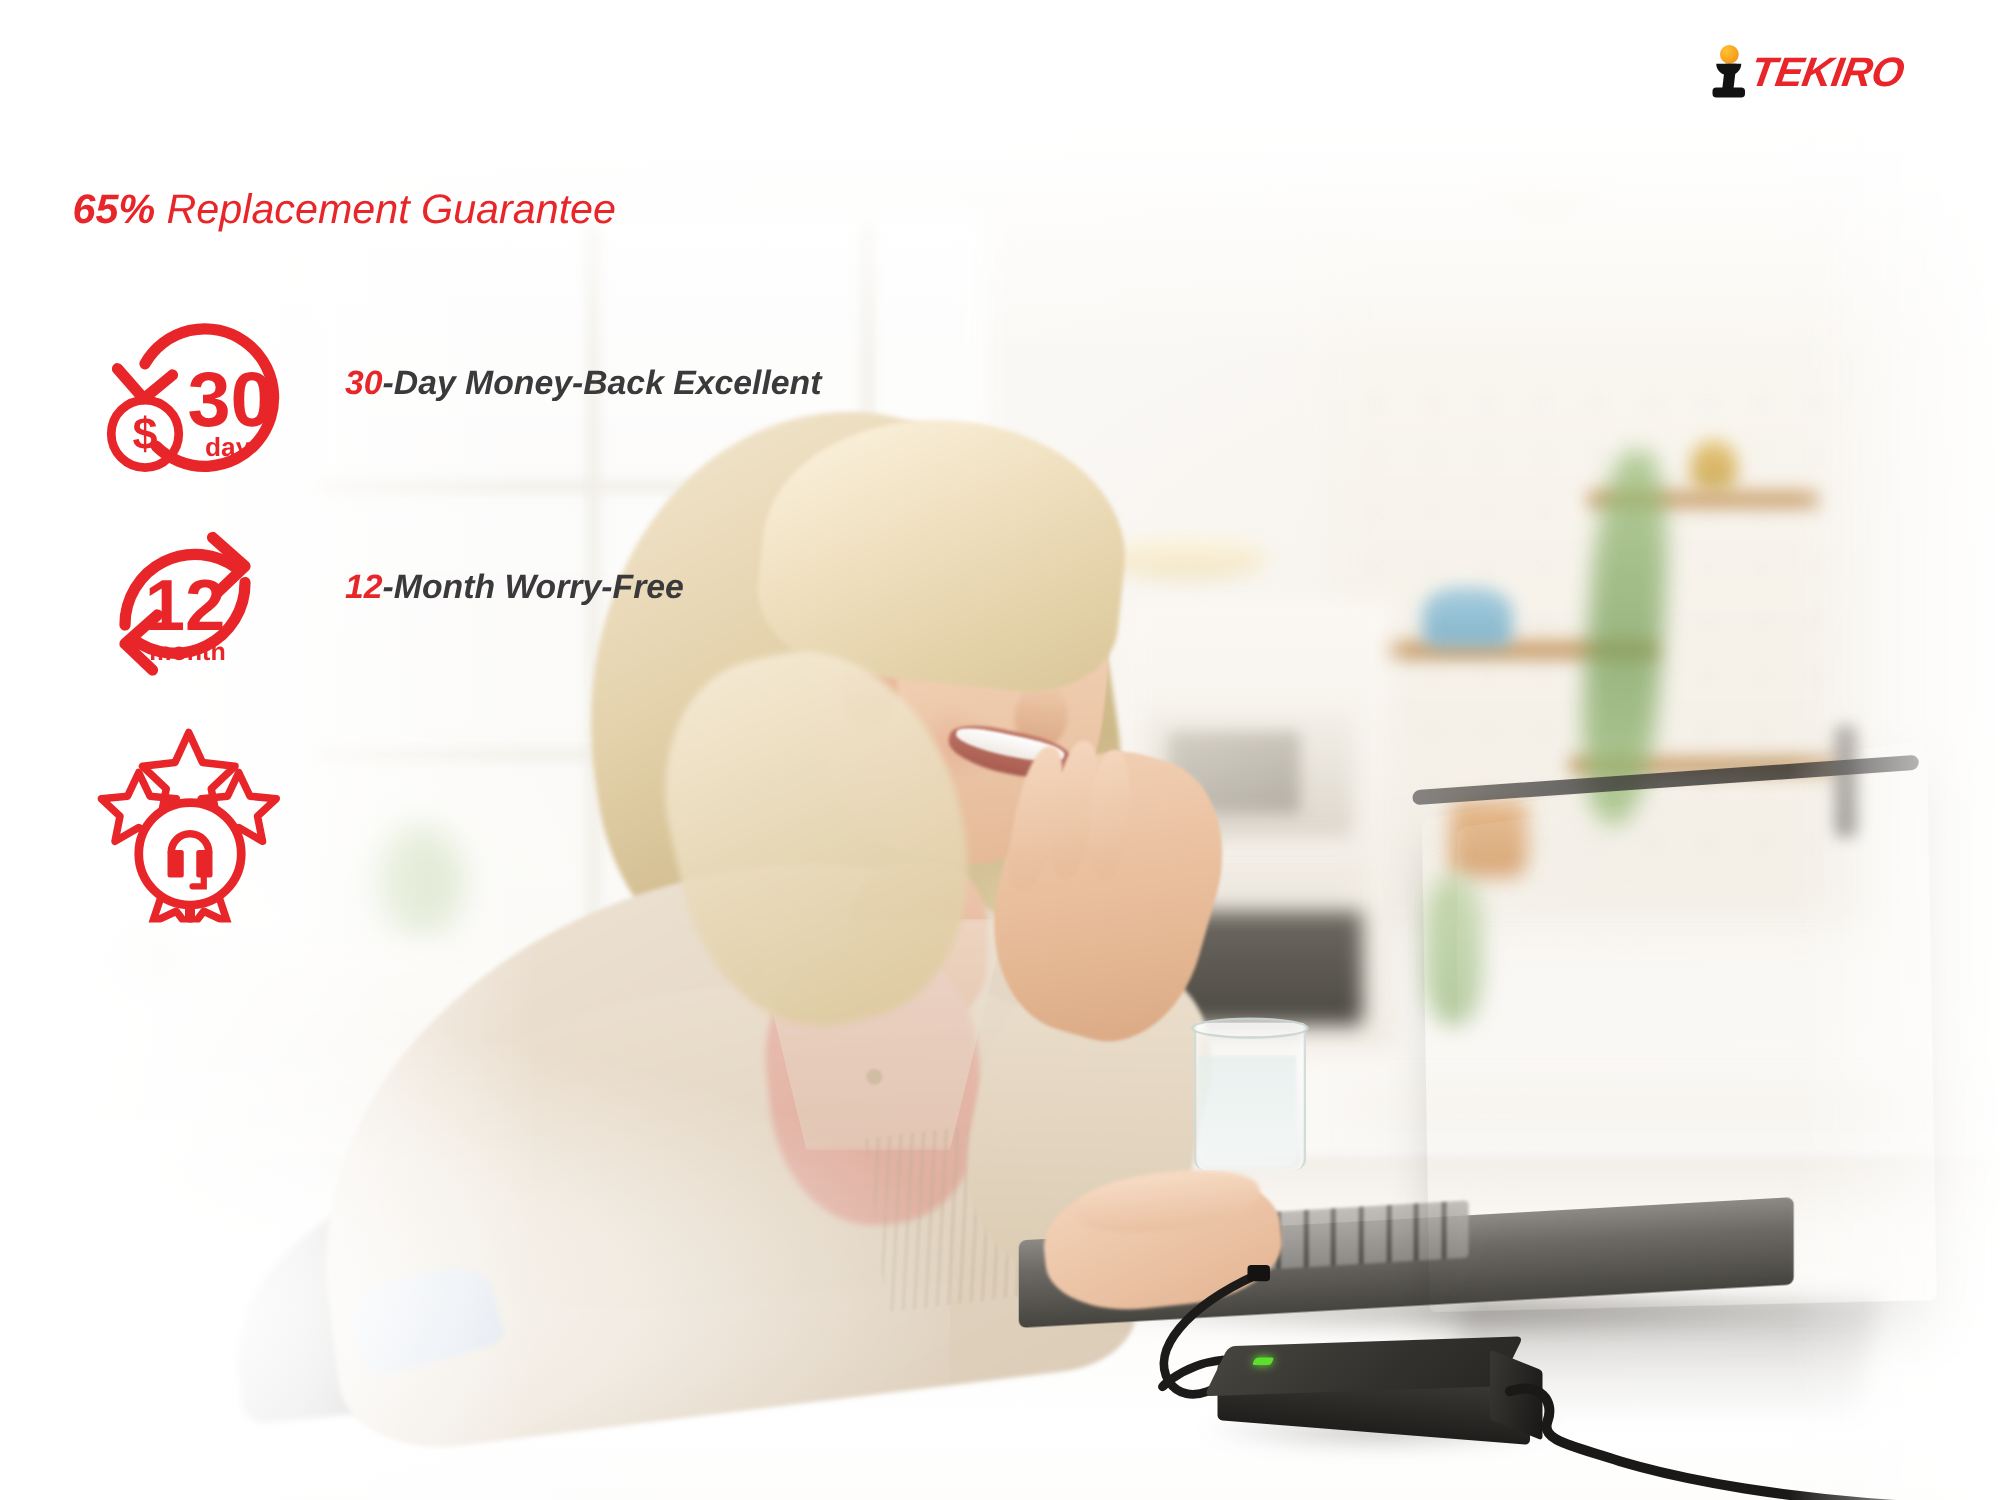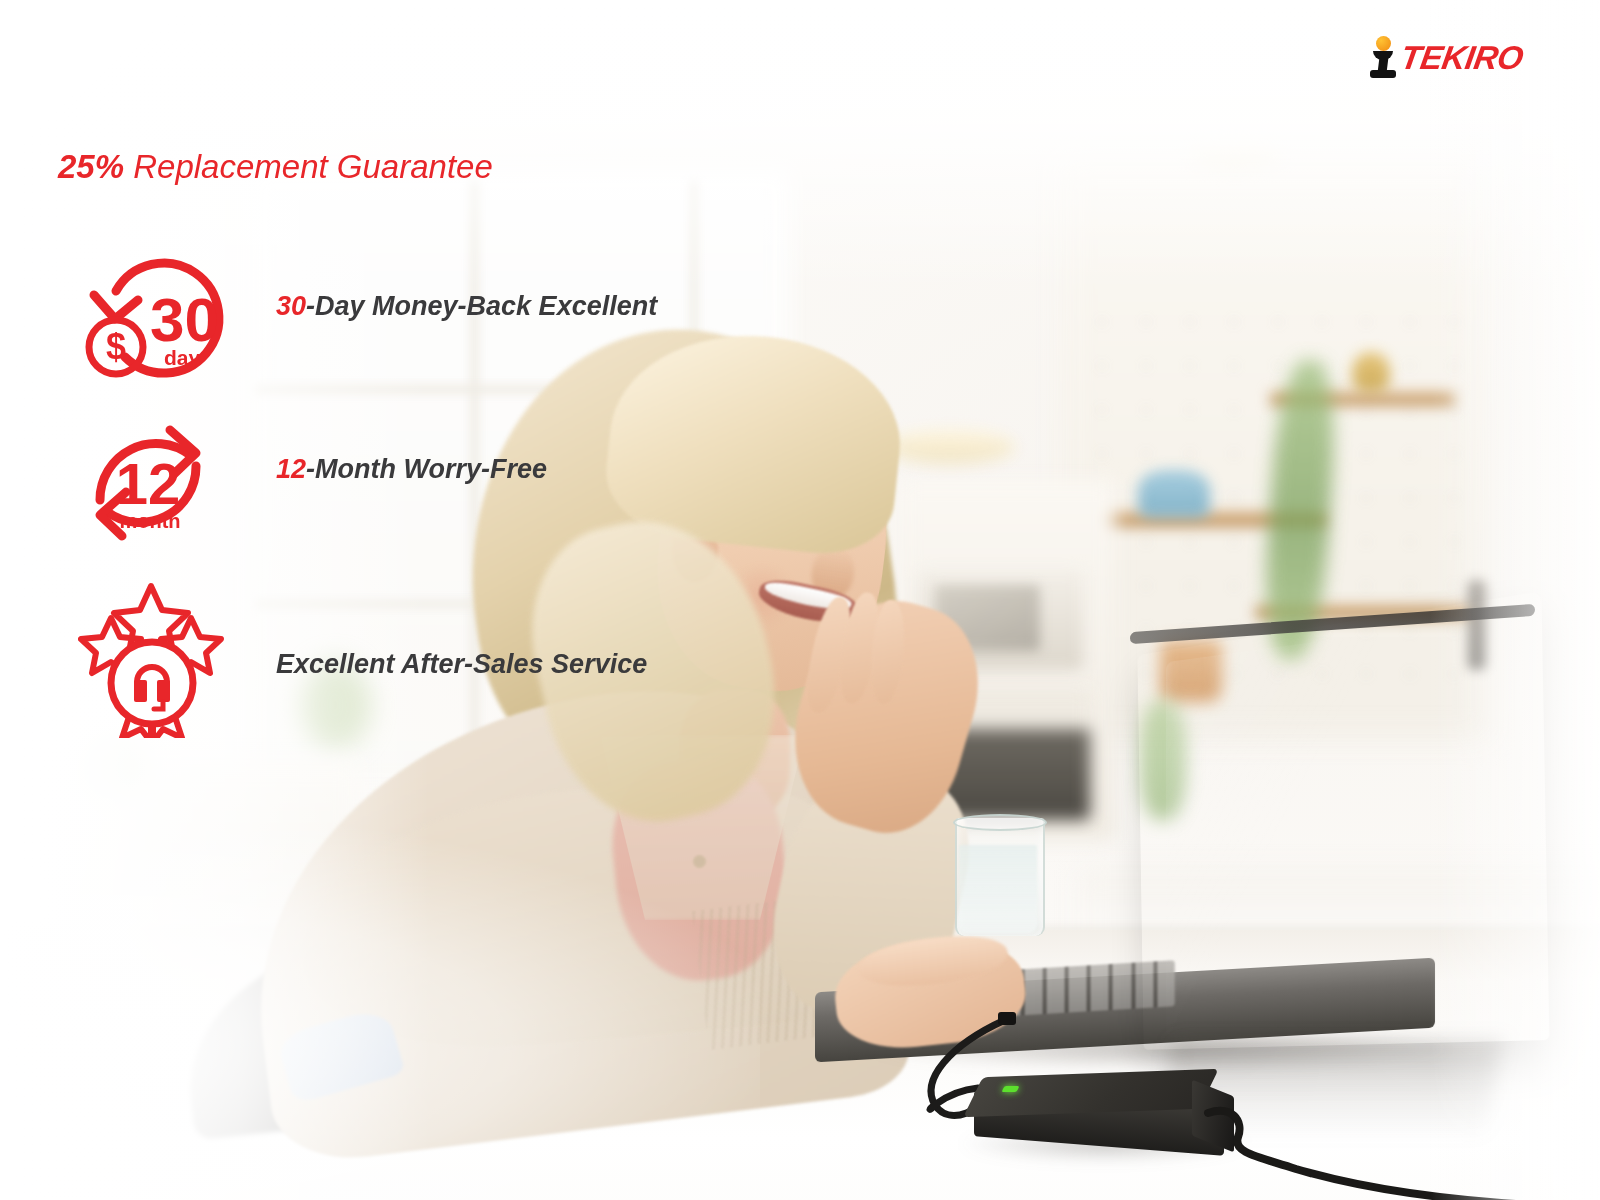--- a/index.html
+++ b/index.html
@@ -519,21 +519,21 @@
       <span class="ball"></span>
         <span class="cup"></span>
         <span class="stem"></span>
         <span class="base"></span>
     </span>
     <span class="logo-word">TEKIRO</span>
   </div>
 
 
   <div class="subline">
-    <b>25%</b><span> Replacement Guarantee</span>
+    <b>65%</b><span> Replacement Guarantee</span>
   </div>
 
   <div class="feature f1">
     <div class="ficon">
       <svg width="170" height="160" viewBox="0 0 170 160">
         <path d="M38 48 A 55 55 0 1 1 47 114" fill="none" stroke="#E8262A" stroke-width="9" stroke-linecap="round"></path>
         <path d="M16 52 L37 76 L60 57" fill="none" stroke="#E8262A" stroke-width="9" stroke-linecap="round" stroke-linejoin="round"></path>
         <circle cx="38" cy="104" r="27" fill="none" stroke="#E8262A" stroke-width="7"></circle>
         <text x="38" y="116" font-family="Liberation Sans, sans-serif" font-size="36" font-weight="bold" fill="#E8262A" text-anchor="middle">$</text>
         <text x="72" y="98" font-family="Liberation Sans, sans-serif" font-size="62" font-weight="bold" fill="#E8262A">30</text>
@@ -572,17 +572,14 @@
         <path d="M52 136 L44 160 L63 151 L73 164 L73 138 Z" fill="none" stroke="#E8262A" stroke-width="6" stroke-linejoin="round"></path>
         <path d="M96 136 L104 160 L85 151 L75 164 L75 138 Z" fill="none" stroke="#E8262A" stroke-width="6" stroke-linejoin="round"></path>
         <circle cx="74" cy="105" r="41" fill="#ffffff" stroke="#E8262A" stroke-width="7"></circle>
         <path d="M59 104 a15 15 0 0 1 30 0" fill="none" stroke="#E8262A" stroke-width="6"></path>
         <rect x="56" y="102" width="13" height="22" rx="2" fill="#E8262A"></rect>
         <rect x="79" y="102" width="13" height="22" rx="2" fill="#E8262A"></rect>
         <path d="M85 124 L85 131 L76 131" fill="none" stroke="#E8262A" stroke-width="5" stroke-linecap="round"></path>
       </svg>
     </div>
   </div>
-  <div class="ftext t3">
-    <span>Excellent After-Sales Service</span>
-  </div>
 
 </div>
 
 </body></html>

